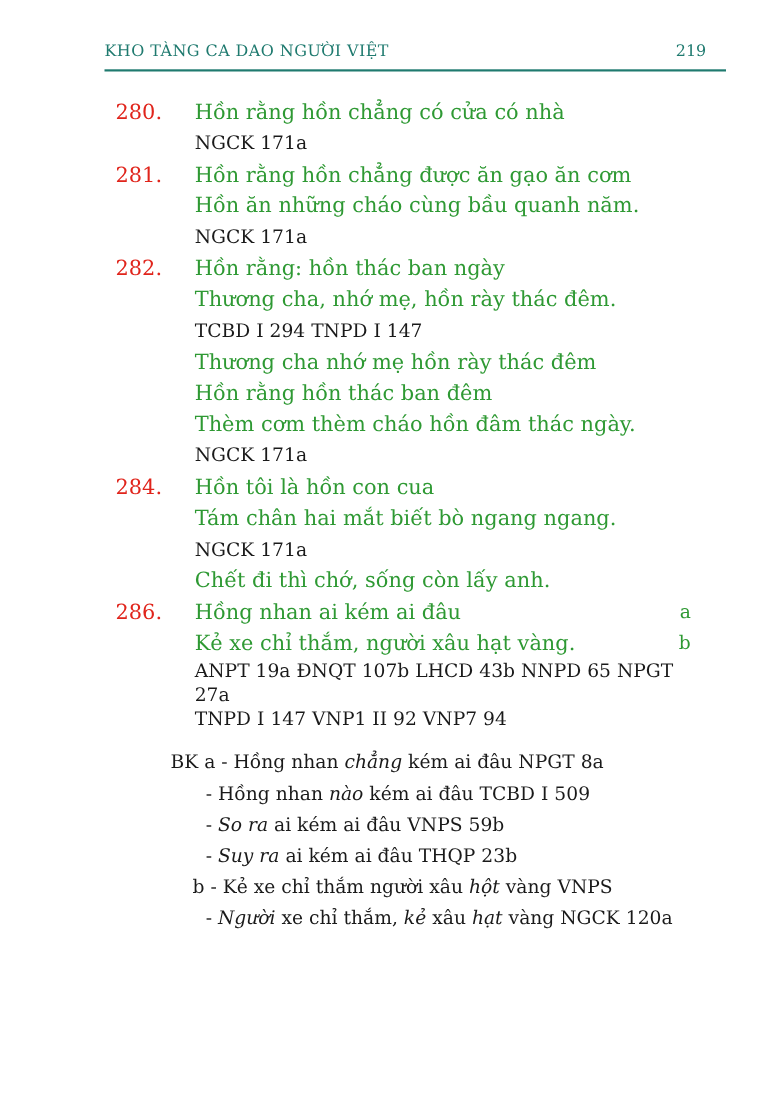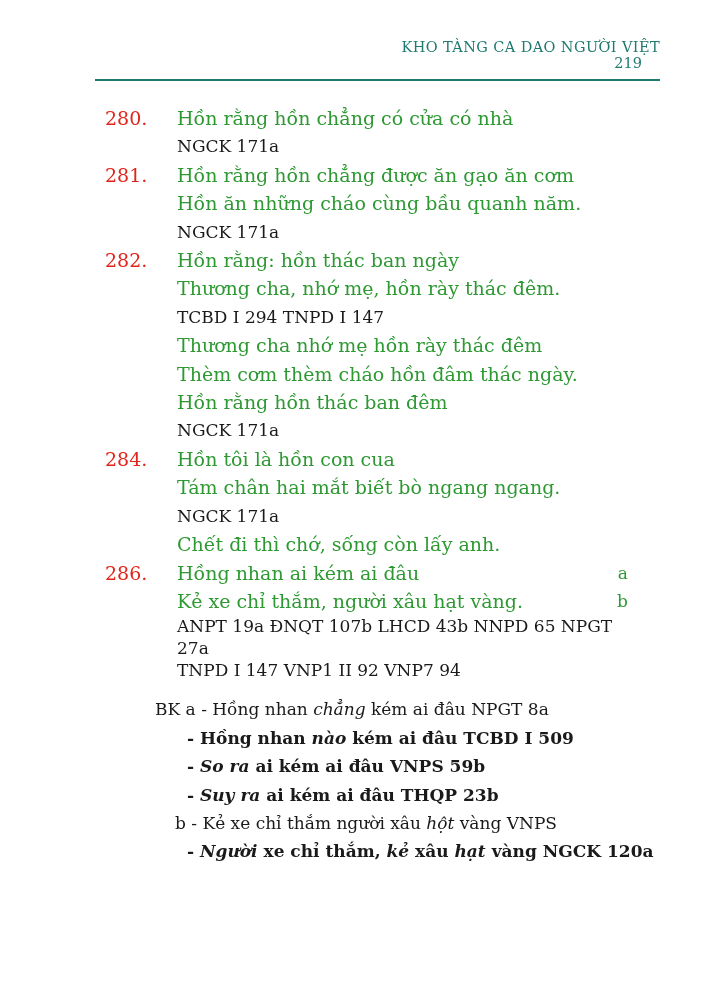--- a/index.html
+++ b/index.html
@@ -22,21 +22,20 @@
   .header{
     margin:39px 42px 0 95px;
     padding-bottom:8px;
     border-bottom:2px solid var(--teal);
     display:flex;
     justify-content:space-between;
     align-items:flex-end;
     color:var(--teal);
     font-size:14.5px;
     letter-spacing:0.4px;
-    flex-direction:column;
   }
   .header .pgnum{margin-right:18px;letter-spacing:0;}
   
   .entries{margin:23px 0 0 105px;width:535px;}
   .vline{
     position:relative;
     padding-left:72px;
     line-height:28.4px;
     font-size:19px;
     color:var(--green);
@@ -56,21 +55,21 @@
     padding-left:72px;
     line-height:28.4px;
     font-size:17px;
     color:var(--ink);
   }
   .cit.tight{line-height:22px;}
   
   .bk{margin-top:14px;font-size:17px;color:var(--ink);}
   .bk-line{line-height:28.4px;}
   .bk-a{margin-left:155px;}
-  .bk-dash{margin-left:187px;font-weight:bold;}
+  .bk-dash{margin-left:187px;}
   .bk-b{margin-left:175px;}
   .it{font-style:italic;}
 </style>
 </head>
 <body>
 
 <div class="page">
 
   <div class="header">
     <span>KHO TÀNG CA DAO NGƯỜI VIỆT</span>
@@ -107,24 +106,24 @@
         <span>Thương cha, nhớ mẹ, hồn rày thác đêm.</span>
       </div>
       <div class="cit">TCBD I 294 TNPD I 147</div>
     </section>
 
     <section class="entry">
       <div class="vline">
         <span>Thương cha nhớ mẹ hồn rày thác đêm</span>
       </div>
       <div class="vline">
-        <span>Thèm cơm thèm cháo hồn đâm thác ngày.</span>
+        <span>Hồn rằng hồn thác ban đêm</span>
       </div>
       <div class="vline">
-        <span>Hồn rằng hồn thác ban đêm</span>
+        <span>Thèm cơm thèm cháo hồn đâm thác ngày.</span>
       </div>
       <div class="cit">NGCK 171a</div>
     </section>
 
     <section class="entry">
       <div class="vline">
         <span class="num">284.</span>
         <span>Hồn tôi là hồn con cua</span>
       </div>
       <div class="vline">

